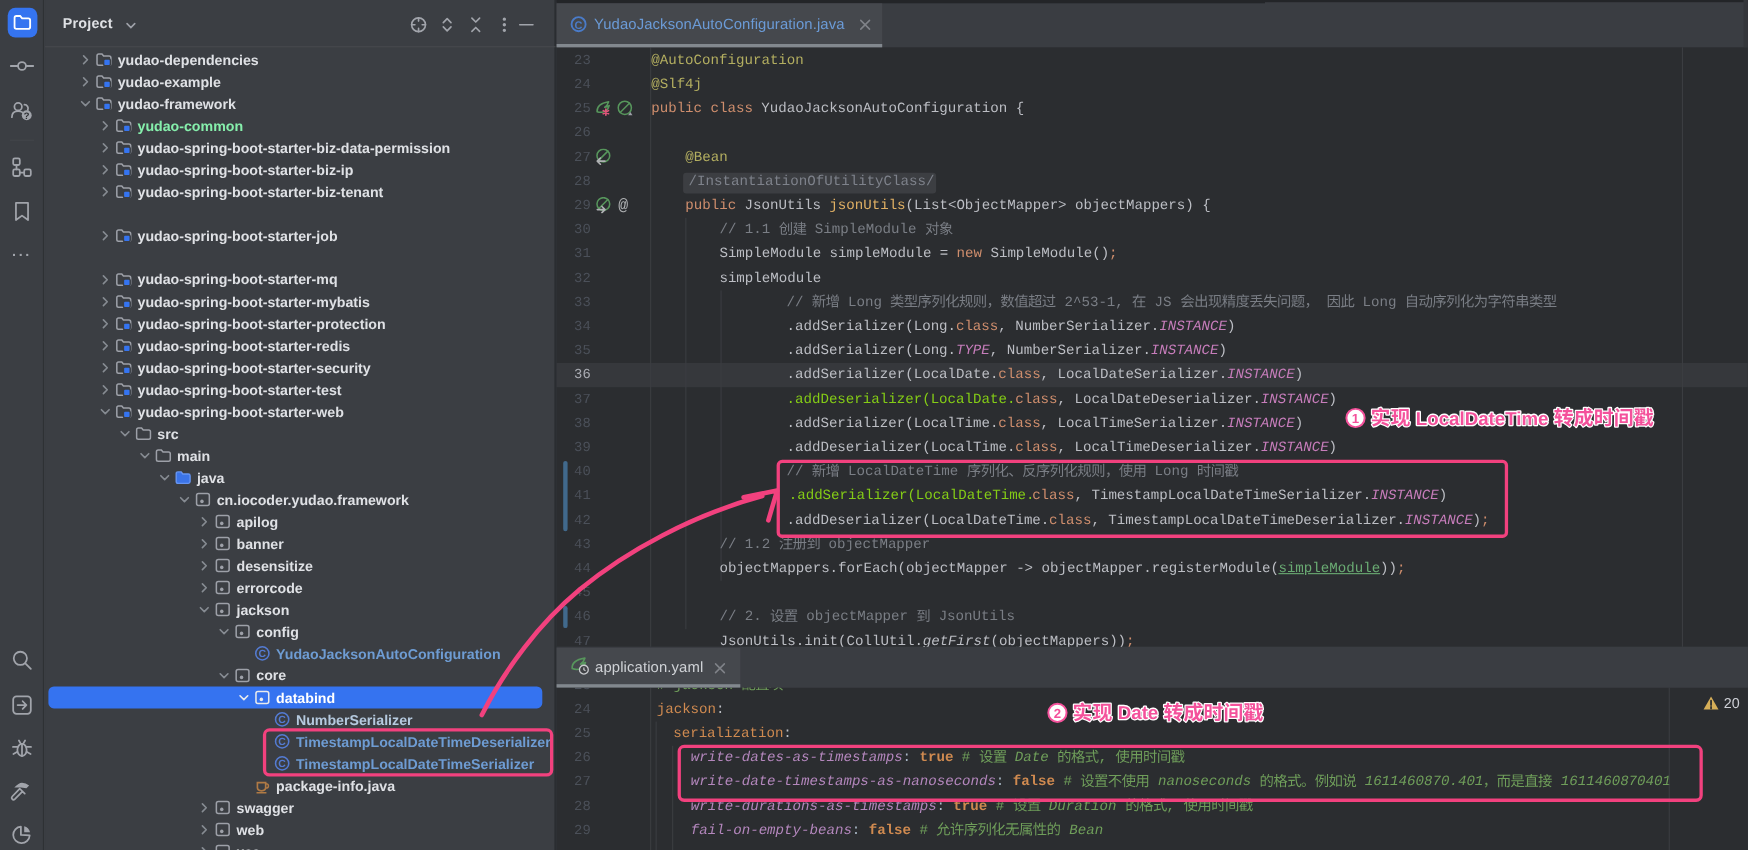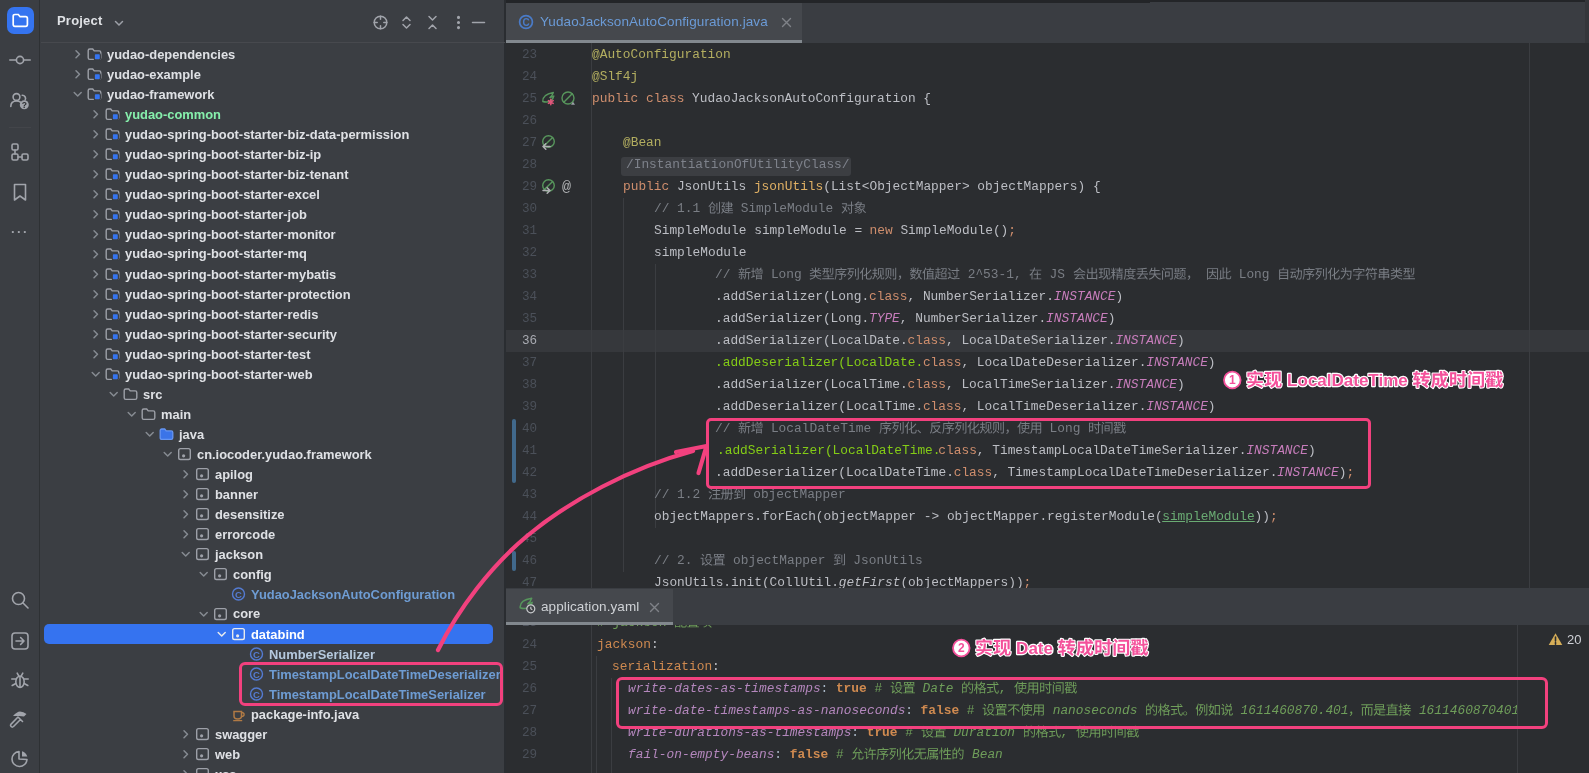--- a/index.html
+++ b/index.html
@@ -168,57 +168,31 @@
           <path d="M6 4.8 L9.5 8.3 L6 11.8" fill="none" stroke="#868b92" stroke-width="1.5" stroke-linecap="round" stroke-linejoin="round"></path>
         </svg>
         <span style="width:2px"></span>
         <svg width="15" height="16" viewBox="0 0 15 16">
           <path d="M1.2 4.6 q0-1.6 1.6-1.6 h2.9 l1.5 1.9 h5 q1.6 0 1.6 1.6 v5.3 q0 1.6 -1.6 1.6 h-9.4 q-1.6 0-1.6-1.6 z" fill="none" stroke="#9da0a8" stroke-width="1.4"></path>
           <rect x="7.2" y="7.6" width="6.2" height="6.2" rx="1.4" fill="#3574f0" stroke="#3b3e43" stroke-width="1.3"></rect>
         </svg>
         <span class="tlab" style="color:#dfe1e5">yudao-spring-boot-starter-biz-tenant</span>
       </span>
     </div>
-<div class="trow" style="top:184px;padding-left:48px;width:464px">
-      <span style="position:relative;display:flex;align-items:center">
-        <svg width="15" height="16" viewBox="0 0 15 16">
-          <path d="M6 4.8 L9.5 8.3 L6 11.8" fill="none" stroke="#868b92" stroke-width="1.5" stroke-linecap="round" stroke-linejoin="round"></path>
-        </svg>
-        <span style="width:2px"></span>
-        <svg width="15" height="16" viewBox="0 0 15 16">
-          <path d="M1.2 4.6 q0-1.6 1.6-1.6 h2.9 l1.5 1.9 h5 q1.6 0 1.6 1.6 v5.3 q0 1.6 -1.6 1.6 h-9.4 q-1.6 0-1.6-1.6 z" fill="none" stroke="#9da0a8" stroke-width="1.4"></path>
-          <rect x="7.2" y="7.6" width="6.2" height="6.2" rx="1.4" fill="#3574f0" stroke="#3b3e43" stroke-width="1.3"></rect>
-        </svg>
-        <span class="tlab" style="color:#dfe1e5">yudao-spring-boot-starter-excel</span>
-      </span>
-    </div>
 <div class="trow" style="top:204px;padding-left:48px;width:464px">
       <span style="position:relative;display:flex;align-items:center">
         <svg width="15" height="16" viewBox="0 0 15 16">
           <path d="M6 4.8 L9.5 8.3 L6 11.8" fill="none" stroke="#868b92" stroke-width="1.5" stroke-linecap="round" stroke-linejoin="round"></path>
         </svg>
         <span style="width:2px"></span>
         <svg width="15" height="16" viewBox="0 0 15 16">
           <path d="M1.2 4.6 q0-1.6 1.6-1.6 h2.9 l1.5 1.9 h5 q1.6 0 1.6 1.6 v5.3 q0 1.6 -1.6 1.6 h-9.4 q-1.6 0-1.6-1.6 z" fill="none" stroke="#9da0a8" stroke-width="1.4"></path>
           <rect x="7.2" y="7.6" width="6.2" height="6.2" rx="1.4" fill="#3574f0" stroke="#3b3e43" stroke-width="1.3"></rect>
         </svg>
         <span class="tlab" style="color:#dfe1e5">yudao-spring-boot-starter-job</span>
-      </span>
-    </div>
-<div class="trow" style="top:224px;padding-left:48px;width:464px">
-      <span style="position:relative;display:flex;align-items:center">
-        <svg width="15" height="16" viewBox="0 0 15 16">
-          <path d="M6 4.8 L9.5 8.3 L6 11.8" fill="none" stroke="#868b92" stroke-width="1.5" stroke-linecap="round" stroke-linejoin="round"></path>
-        </svg>
-        <span style="width:2px"></span>
-        <svg width="15" height="16" viewBox="0 0 15 16">
-          <path d="M1.2 4.6 q0-1.6 1.6-1.6 h2.9 l1.5 1.9 h5 q1.6 0 1.6 1.6 v5.3 q0 1.6 -1.6 1.6 h-9.4 q-1.6 0-1.6-1.6 z" fill="none" stroke="#9da0a8" stroke-width="1.4"></path>
-          <rect x="7.2" y="7.6" width="6.2" height="6.2" rx="1.4" fill="#3574f0" stroke="#3b3e43" stroke-width="1.3"></rect>
-        </svg>
-        <span class="tlab" style="color:#dfe1e5">yudao-spring-boot-starter-monitor</span>
       </span>
     </div>
 <div class="trow" style="top:244px;padding-left:48px;width:464px">
       <span style="position:relative;display:flex;align-items:flex-start">
         <svg width="15" height="16" viewBox="0 0 15 16">
           <path d="M6 4.8 L9.5 8.3 L6 11.8" fill="none" stroke="#868b92" stroke-width="1.5" stroke-linecap="round" stroke-linejoin="round"></path>
         </svg>
         <span style="width:2px"></span>
         <svg width="15" height="16" viewBox="0 0 15 16">
           <path d="M1.2 4.6 q0-1.6 1.6-1.6 h2.9 l1.5 1.9 h5 q1.6 0 1.6 1.6 v5.3 q0 1.6 -1.6 1.6 h-9.4 q-1.6 0-1.6-1.6 z" fill="none" stroke="#9da0a8" stroke-width="1.4"></path>

